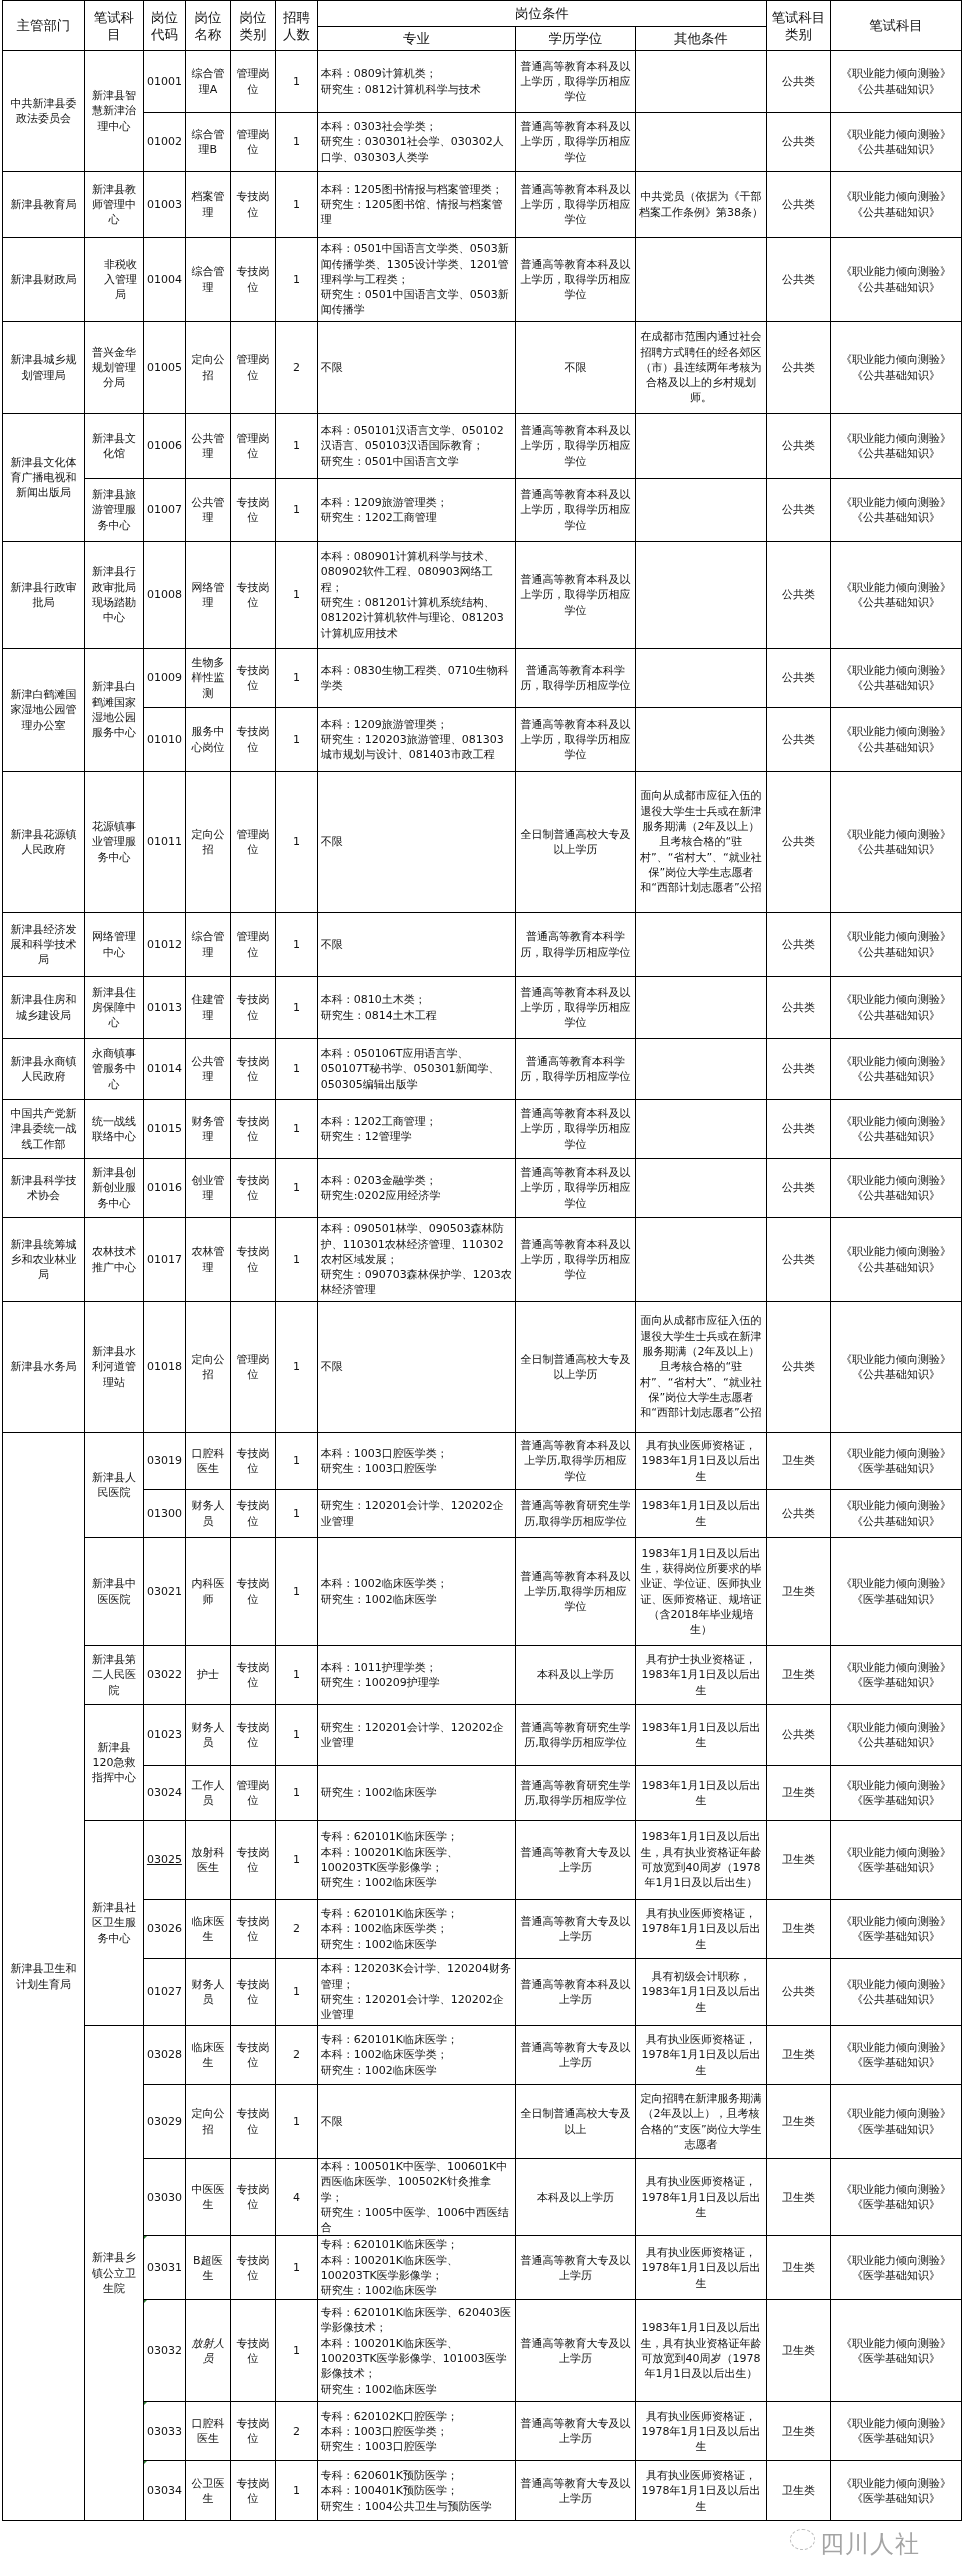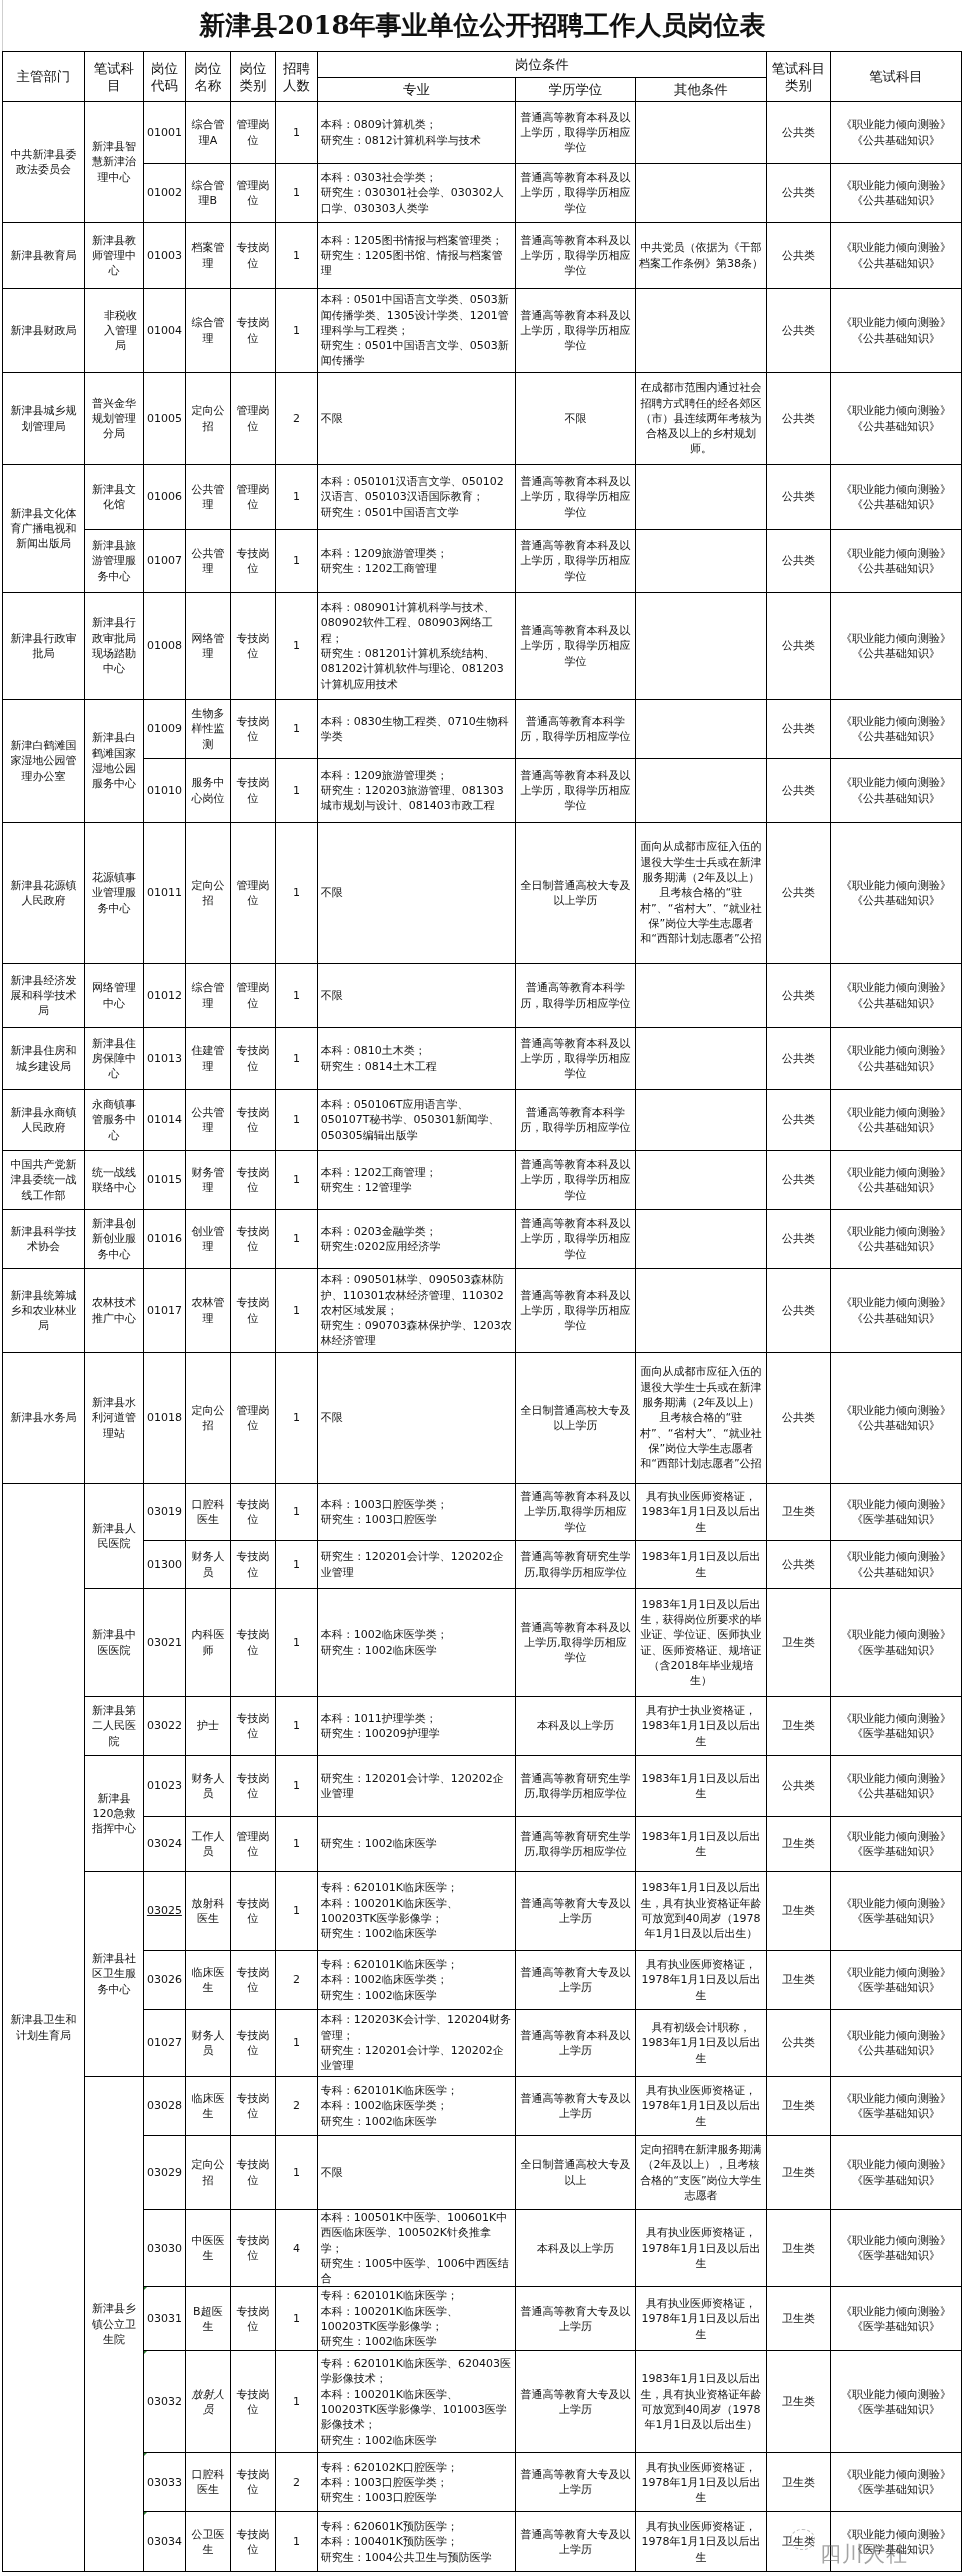--- a/index.html
+++ b/index.html
@@ -10,31 +10,30 @@
            font-family: "DejaVu Serif", "Liberation Serif", serif; font-weight: bold;
            font-size: 26px; letter-spacing: 0px; color: #111; border-left: 1px solid #cfcfcf; }
   table { border-collapse: collapse; table-layout: fixed; width: 960px; }
   td, th { border: 1px solid #000; padding: 0 2.9px; font-size: 11px; line-height: 15.3px;
            font-weight: normal; text-align: center; vertical-align: middle; overflow: hidden; }
   th { font-size: 13.4px; line-height: 17px; }
   td.major { text-align: left; padding-left: 2.9px; }
   td.other { text-align: center; }
   tr.hdr1 th { height: 25px; }
   tr.hdr2 th { height: 23px; }
-  .watermark { position: absolute; left: 820px; top: 2528px; font-size: 21px; color: rgba(90,90,90,0.55);
-               font-family: "DejaVu Serif", serif; letter-spacing: 1px; pointer-events: none; margin-top: 12px; }
+  .watermark { position: absolute; left: 820px; top: 2528px; font-size: 24px; color: rgba(90,90,90,0.55);
+               font-family: "DejaVu Serif", serif; letter-spacing: 1px; pointer-events: none; }
   .wm-logo { position: absolute; left: 790px; top: 2529px; width: 23px; height: 19px;
              border: 1px dashed rgba(120,120,120,0.5); border-radius: 50%; }
   .green-tick { position: absolute; width: 0; height: 0; border-top: 3.8px solid #2e7d32; border-right: 3.8px solid transparent; }
 </style>
 </head>
 <body>
 
 <div class="sheet">
-  <div class="title">新津县2018年事业单位公开招聘工作人员岗位表</div>
   <table>
     <colgroup>
       <col style="width:82px">
         <col style="width:59px">
         <col style="width:42px">
         <col style="width:45px">
       <col style="width:45px">
         <col style="width:42px">
         <col style="width:198px">
         <col style="width:120px">

